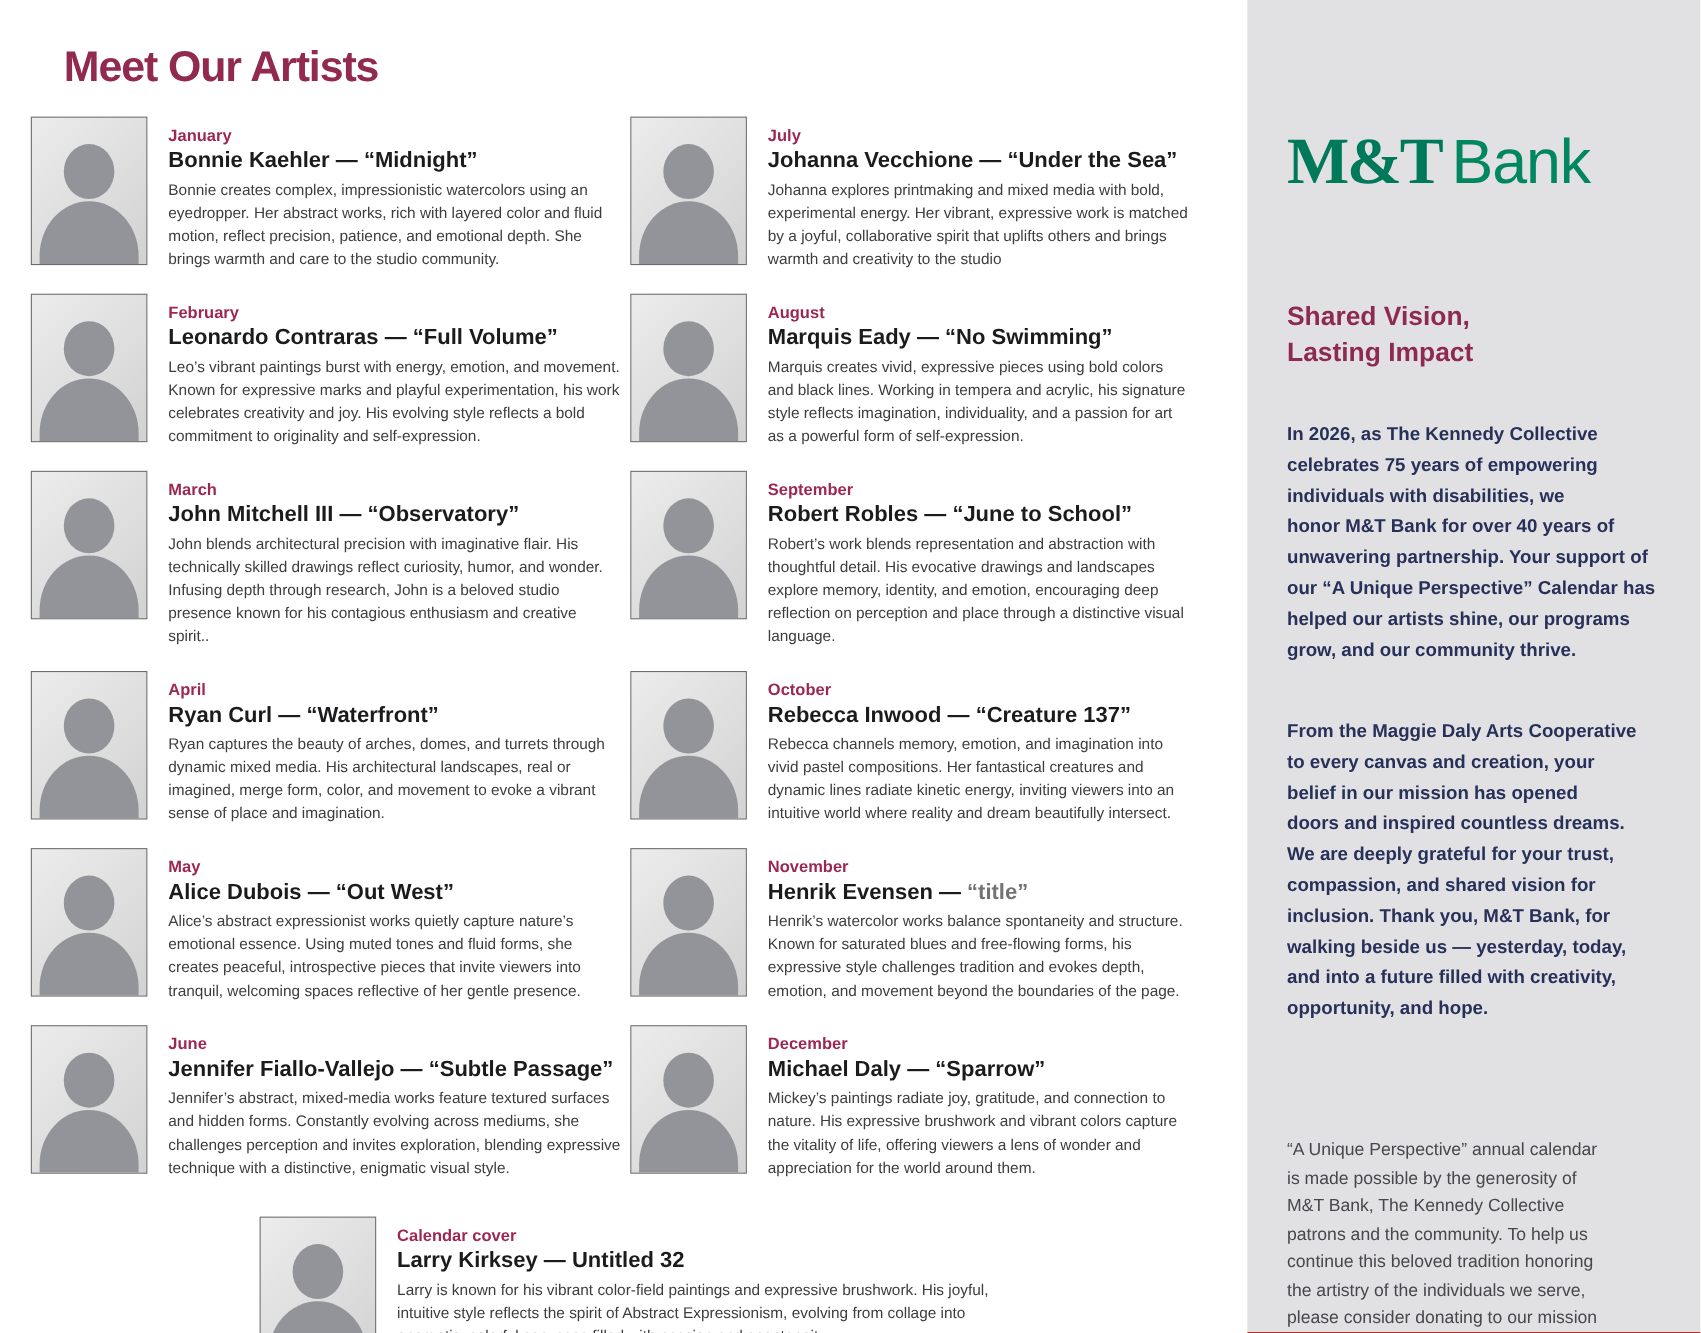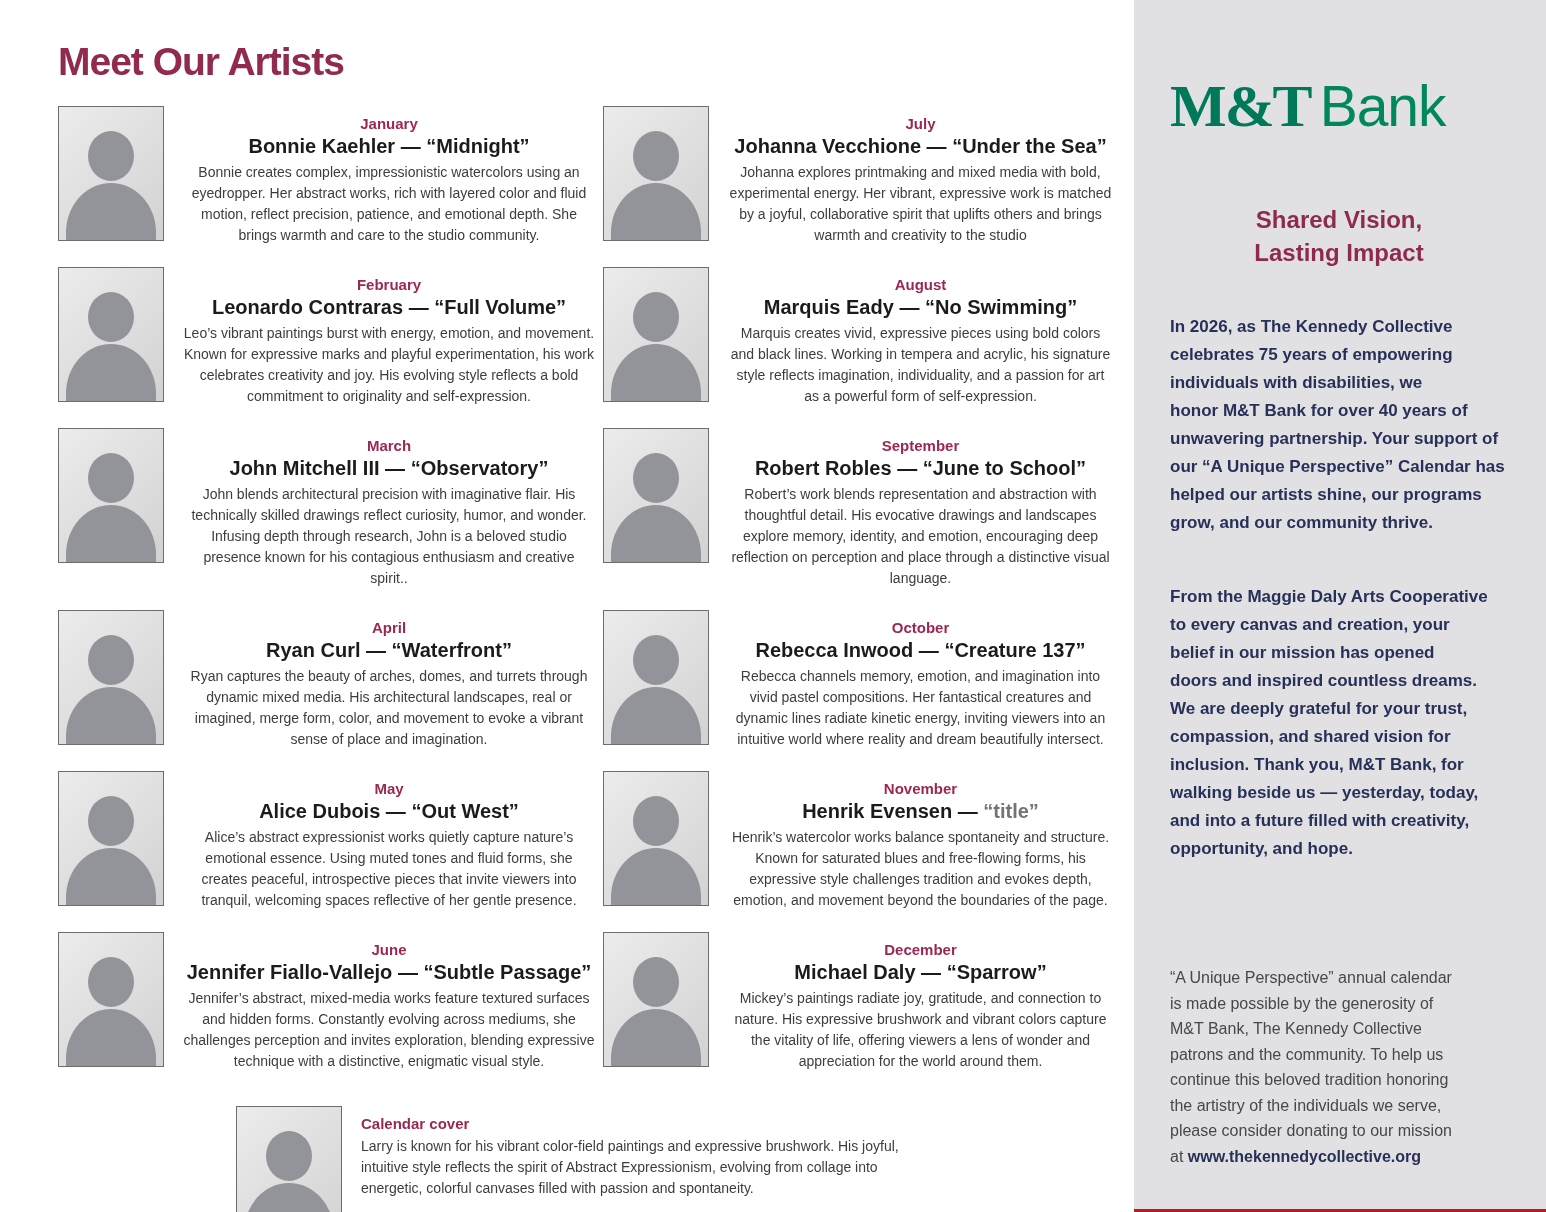--- a/index.html
+++ b/index.html
@@ -9,21 +9,21 @@
     font-family:"Liberation Sans", sans-serif;
     -webkit-font-smoothing:antialiased;
   }
   
   .main{position:absolute;left:3px;top:0;width:1134px;height:856px;}
   .page-title{
     margin:40px 0 22px 55px;
     font-size:39px;font-weight:700;letter-spacing:-1px;
     color:#92294f;
   }
-  .columns{display:flex;margin-left:55px;text-align:center;}
+  .columns{display:flex;margin-left:25px;}
   .col-left{flex:0 0 545px;}
   .col-right{flex:1;}
   .entry{display:flex;margin-bottom:21px;}
   .photo{
     flex:0 0 106px;width:106px;height:135px;box-sizing:border-box;
     border:1px solid #6d6d6d;position:relative;overflow:hidden;
     background:linear-gradient(135deg,#ececec 0%,#d2d2d2 100%);
   }
   .photo::before{ 
     content:"";position:absolute;left:50%;top:24px;width:46px;height:50px;
@@ -42,36 +42,36 @@
   .name .artwork.pink{color:#737373;}
   .desc{
     font-size:14px;line-height:21px;color:#3d3d3f;margin-top:4px;
   }
   .cover-entry{margin:13px 0 0 233px;}
   .cover-entry .info{width:540px;}
   
   .sidebar{
     position:absolute;left:1134px;top:0;width:412px;height:1212px;
     box-sizing:border-box;background:#e1e1e3;
-    padding:72px 38px 0 36px;
-    border-bottom:3px solid #b91c1c;
+    padding:112px 38px 0 36px;
+    border-bottom:1px solid #b91c1c;
   }
   .logo{white-space:nowrap;}
   .logo .mt{
     font-family:"Liberation Serif", serif;
     font-weight:700;font-size:60px;letter-spacing:-2px;color:#00795a;
   }
   .logo .bank{
     font-family:"Liberation Sans", sans-serif;
     font-weight:400;font-size:57px;letter-spacing:-1px;color:#00875f;
     margin-left:9px;
   }
   .sidebar-heading{
-    margin-top:62px;font-size:24px;line-height:33px;font-weight:700;
-    color:#8e2a52;white-space:pre-line;text-align:center;
+    margin-top:90px;font-size:24px;line-height:33px;font-weight:700;
+    color:#8e2a52;white-space:pre-line;
   }
   .sidebar-para{
     margin-top:44px;font-size:17px;line-height:28px;color:#273059;
     white-space:pre-line;font-weight:700;
   }
   .sidebar-para.second{margin-top:46px;}
   .sidebar-footer{
     margin-top:102px;font-size:16px;line-height:25.5px;color:#47474b;
     white-space:pre-line;
   }
@@ -199,20 +199,21 @@
         </div>
       </div>
 
     </div>
   </div>
 
   <div class="entry cover-entry">
     <div class="photo"></div>
     <div class="info">
       <div class="month">Calendar cover</div>
+      <div class="name"><span>Larry Kirksey — </span><span class="artwork">Untitled 32</span></div>
       <div class="desc">Larry is known for his vibrant color-field paintings and expressive brushwork. His joyful, intuitive style reflects the spirit of Abstract Expressionism, evolving from collage into energetic, colorful canvases filled with passion and spontaneity.</div>
     </div>
   </div>
 </div>
 
 <aside class="sidebar">
   <div class="logo"><span class="mt">M&amp;T</span><span class="bank">Bank</span></div>
   <div class="sidebar-heading">Shared Vision,
 Lasting Impact</div>
   <div class="sidebar-para">In 2026, as The Kennedy Collective

